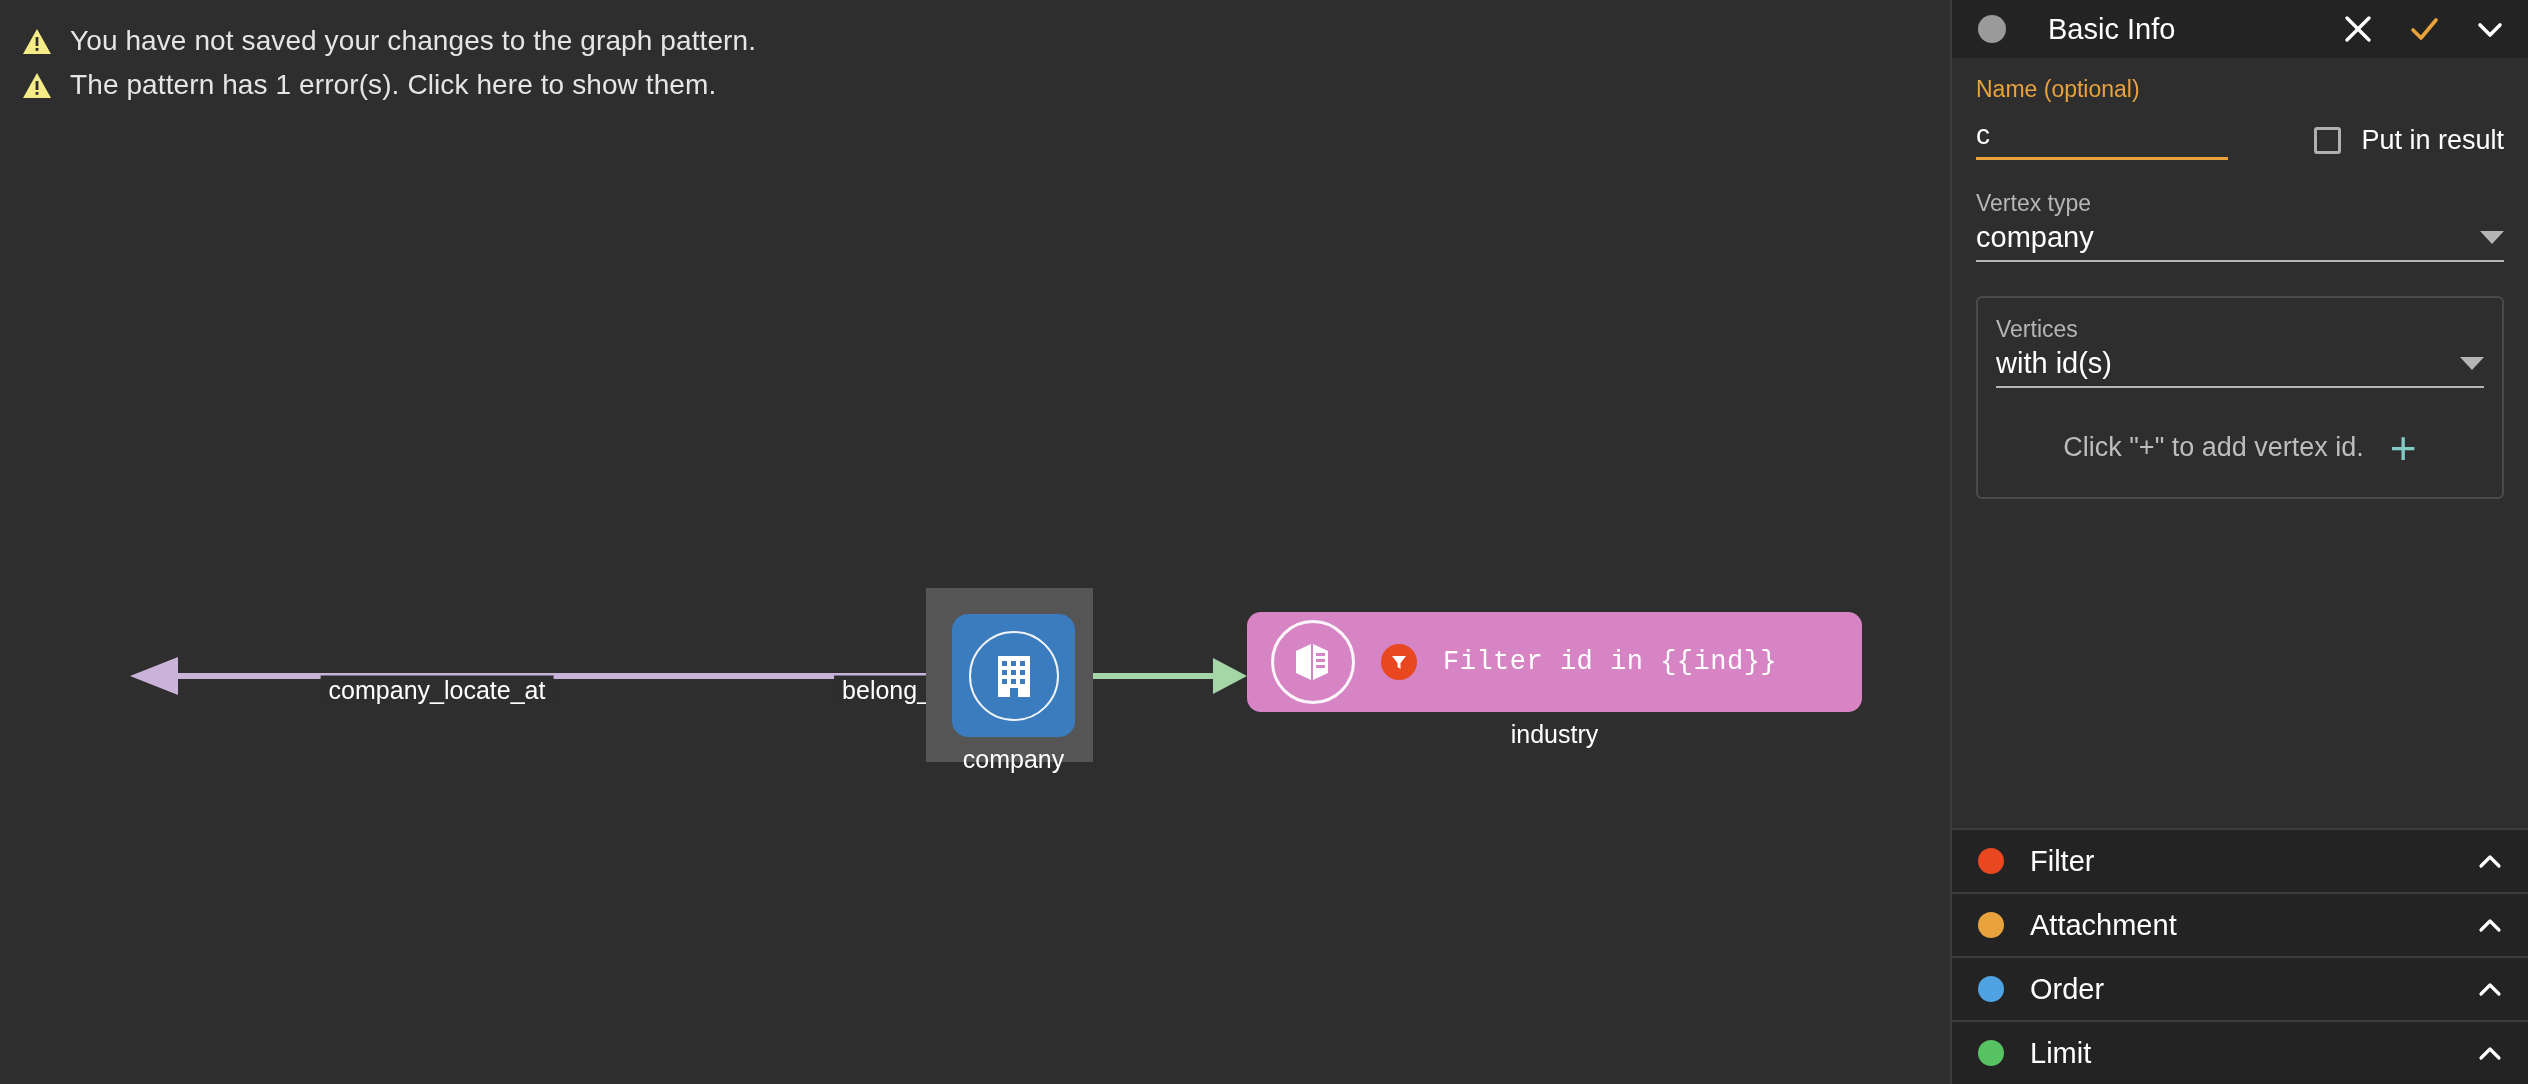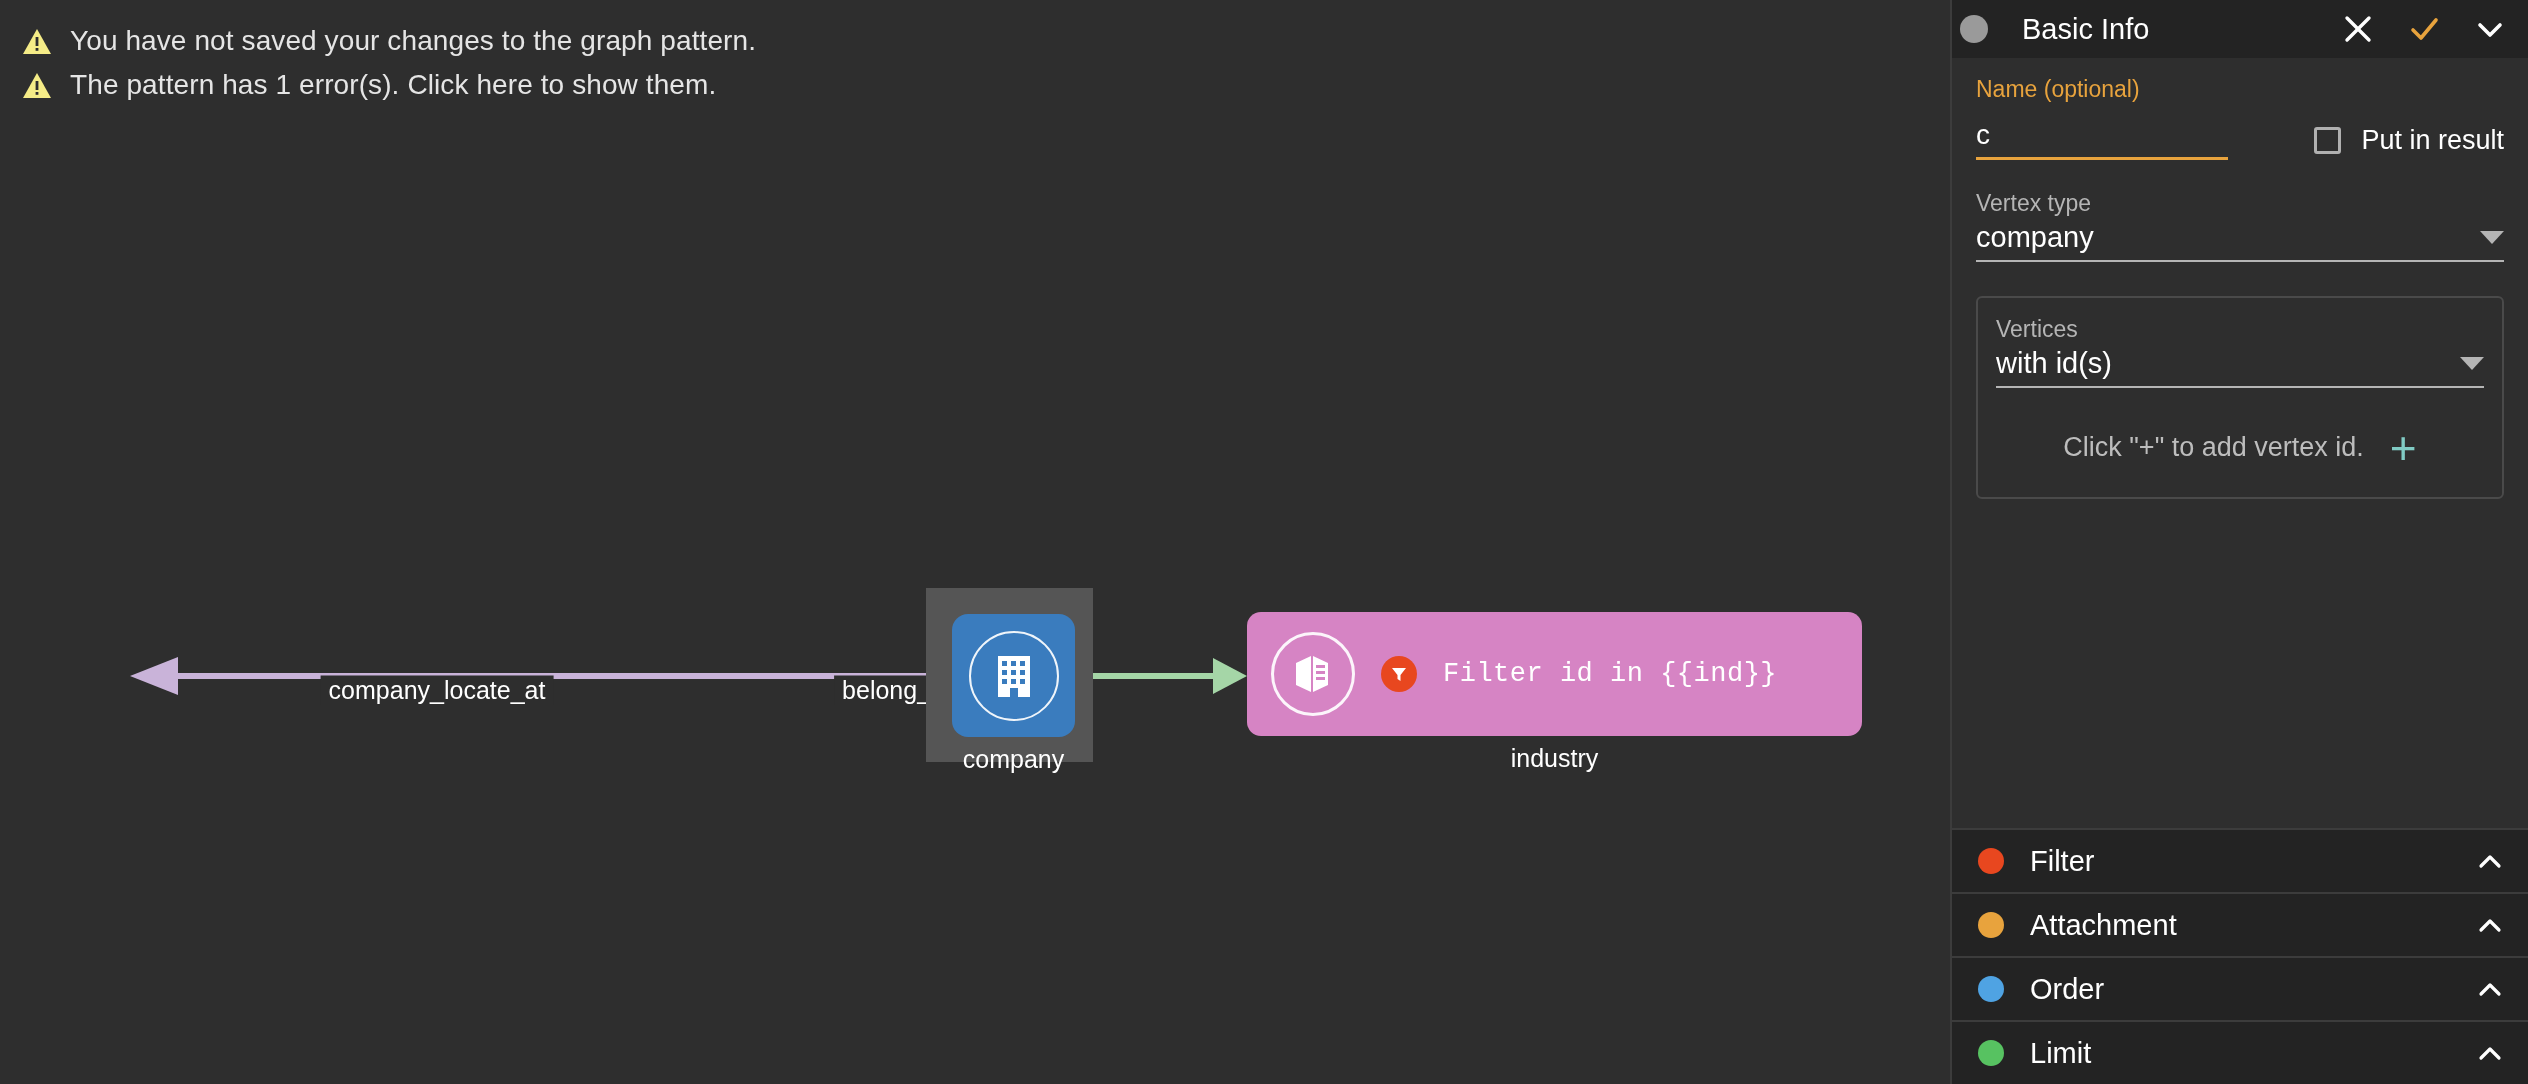--- a/index.html
+++ b/index.html
@@ -89,21 +89,21 @@
     left: 952px; top: 614px;
     width: 123px; height: 123px;
     background: #3a7cbe;
     border-radius: 16px;
     display: flex; align-items: center; justify-content: center;
   }
   .node-company .node-label { color: #ffffff; }
   
   .node-industry {
     left: 1247px; top: 612px;
-    width: 615px; height: 124px;
+    width: 615px; height: 100px;
     background: #d684c4;
     border-radius: 14px;
     display: flex; align-items: center;
     padding: 0 24px;
     box-sizing: border-box;
     gap: 26px;
   }
   .icon-circle {
     width: 78px; height: 78px;
     border: 3px solid rgba(255,255,255,0.92);
@@ -148,24 +148,24 @@
     box-sizing: border-box;
     display: flex;
     flex-direction: column;
     flex: 0 0 578px;
   }
   .panel-header {
     height: 58px;
     background: #232323;
     display: flex;
     align-items: center;
-    padding: 0 22px 0 8px;
+    padding: 0 22px 0 26px;
     box-sizing: border-box;
     flex: 0 0 58px;
-    gap: 8px;
+    gap: 16px;
   }
   .header-dot {
     width: 28px; height: 28px; border-radius: 50%;
     background: #9a9a9a; flex: 0 0 auto;
   }
   .header-title {
     color: #ffffff; font-size: 29px;
     margin-left: 26px; white-space: nowrap;
   }
   .header-actions {

